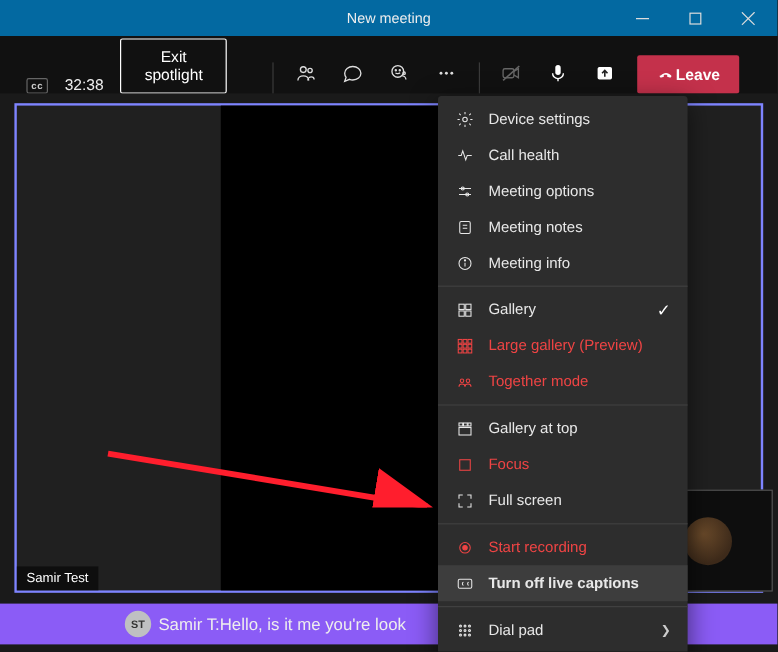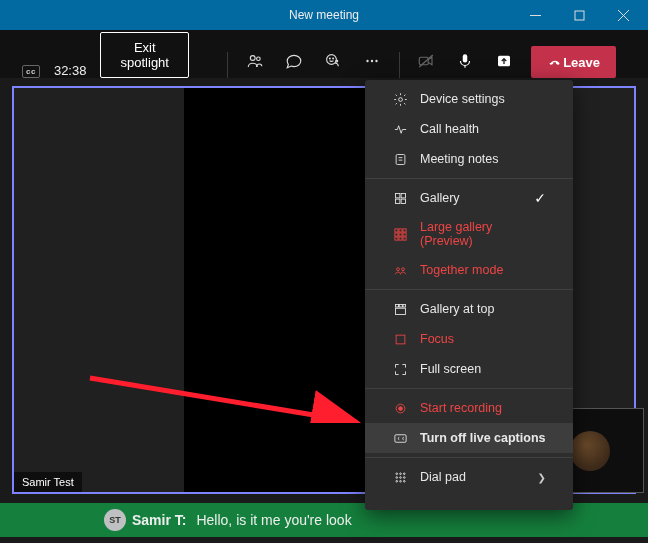--- a/index.html
+++ b/index.html
@@ -159,48 +159,48 @@
 
     
     .caption-bar {
       position: absolute;
       bottom: 6px; left: 0; right: 0;
       display: flex;
       align-items: center;
       padding: 6px 20px 6px 104px;
       color: #eee;
       font-size: 14px;
-      background: #15803d;
+      background: #8b5cf6;
     }
     .caption-avatar {
       width: 22px; height: 22px; border-radius: 50%;
       background: #bfc0c2;
       color: #333;
       font-size: 9px;
       font-weight: 700;
       display: flex; align-items: center; justify-content: center;
       margin-right: 6px;
     }
-    .cap-speaker { font-weight: 700; margin-right: 10px; }
+    .cap-speaker { font-weight: 400; }
 
     
     .menu {
       position: absolute;
       top: 80px; left: 365px;
       width: 208px;
       background: #2d2d2d;
       border-radius: 3px;
       box-shadow: 0 6px 22px rgba(0,0,0,0.55);
       padding: 4px 0;
       z-index: 50;
     }
     .menu-item {
       display: flex;
       align-items: center;
-      padding: 7px 27px;
+      padding: 7px 14px;
       font-size: 12.5px;
       color: #e8e8e8;
       gap: 12px;
       cursor: pointer;
     }
     .menu-item.highlight { background: #3d3d3d; font-weight: 600; }
     .menu-item.disabled { color: #ef4444; cursor: default; }
     .menu-sep { height: 1px; background: #404040; margin: 4px 0; }
     .menu-icon {
       width: 16px; height: 16px; flex-shrink: 0;
@@ -344,26 +344,47 @@
     <span class="menu-icon">
         <svg viewBox="0 0 24 24">
           <path d="M3 12h4l2-6 4 12 2-6h6"></path>
         </svg>
       </span>
     <span>Call health</span>
   </div>
   <div class="menu-item">
     <span class="menu-icon">
         <svg viewBox="0 0 24 24">
+          <line x1="4" y1="8" x2="20" y2="8"></line>
+          <line x1="4" y1="16" x2="20" y2="16"></line>
+          <circle cx="9" cy="8" r="2"></circle>
+          <circle cx="15" cy="16" r="2"></circle>
+        </svg>
+      </span>
+    <span>Meeting options</span>
+  </div>
+  <div class="menu-item">
+    <span class="menu-icon">
+        <svg viewBox="0 0 24 24">
           <rect x="5" y="4" width="14" height="16" rx="2"></rect>
           <line x1="9" y1="9" x2="15" y2="9"></line>
           <line x1="9" y1="13" x2="15" y2="13"></line>
         </svg>
       </span>
     <span>Meeting notes</span>
+  </div>
+  <div class="menu-item">
+    <span class="menu-icon">
+        <svg viewBox="0 0 24 24">
+          <circle cx="12" cy="12" r="8"></circle>
+          <line x1="12" y1="11" x2="12" y2="16"></line>
+          <circle cx="12" cy="8" r="0.8" fill="currentColor"></circle>
+        </svg>
+      </span>
+    <span>Meeting info</span>
   </div>
   <div class="menu-sep"></div>
   <div class="menu-item">
     <span class="menu-icon">
         <svg viewBox="0 0 24 24">
           <rect x="4" y="4" width="7" height="7"></rect>
           <rect x="13" y="4" width="7" height="7"></rect>
           <rect x="4" y="13" width="7" height="7"></rect>
           <rect x="13" y="13" width="7" height="7"></rect>
         </svg>

